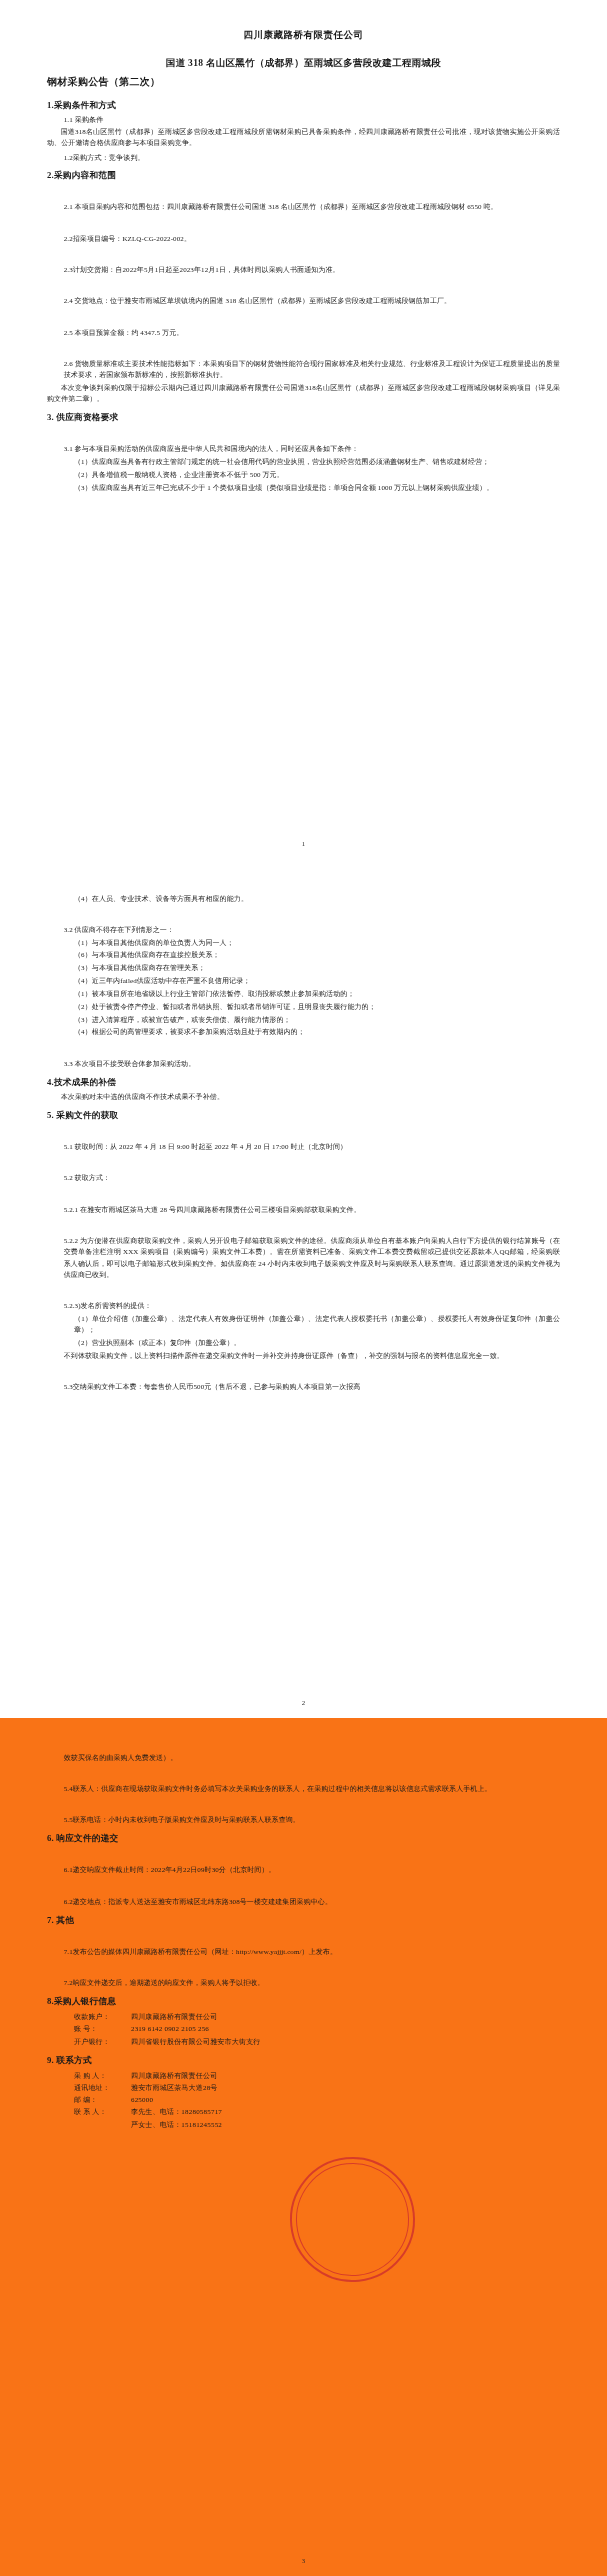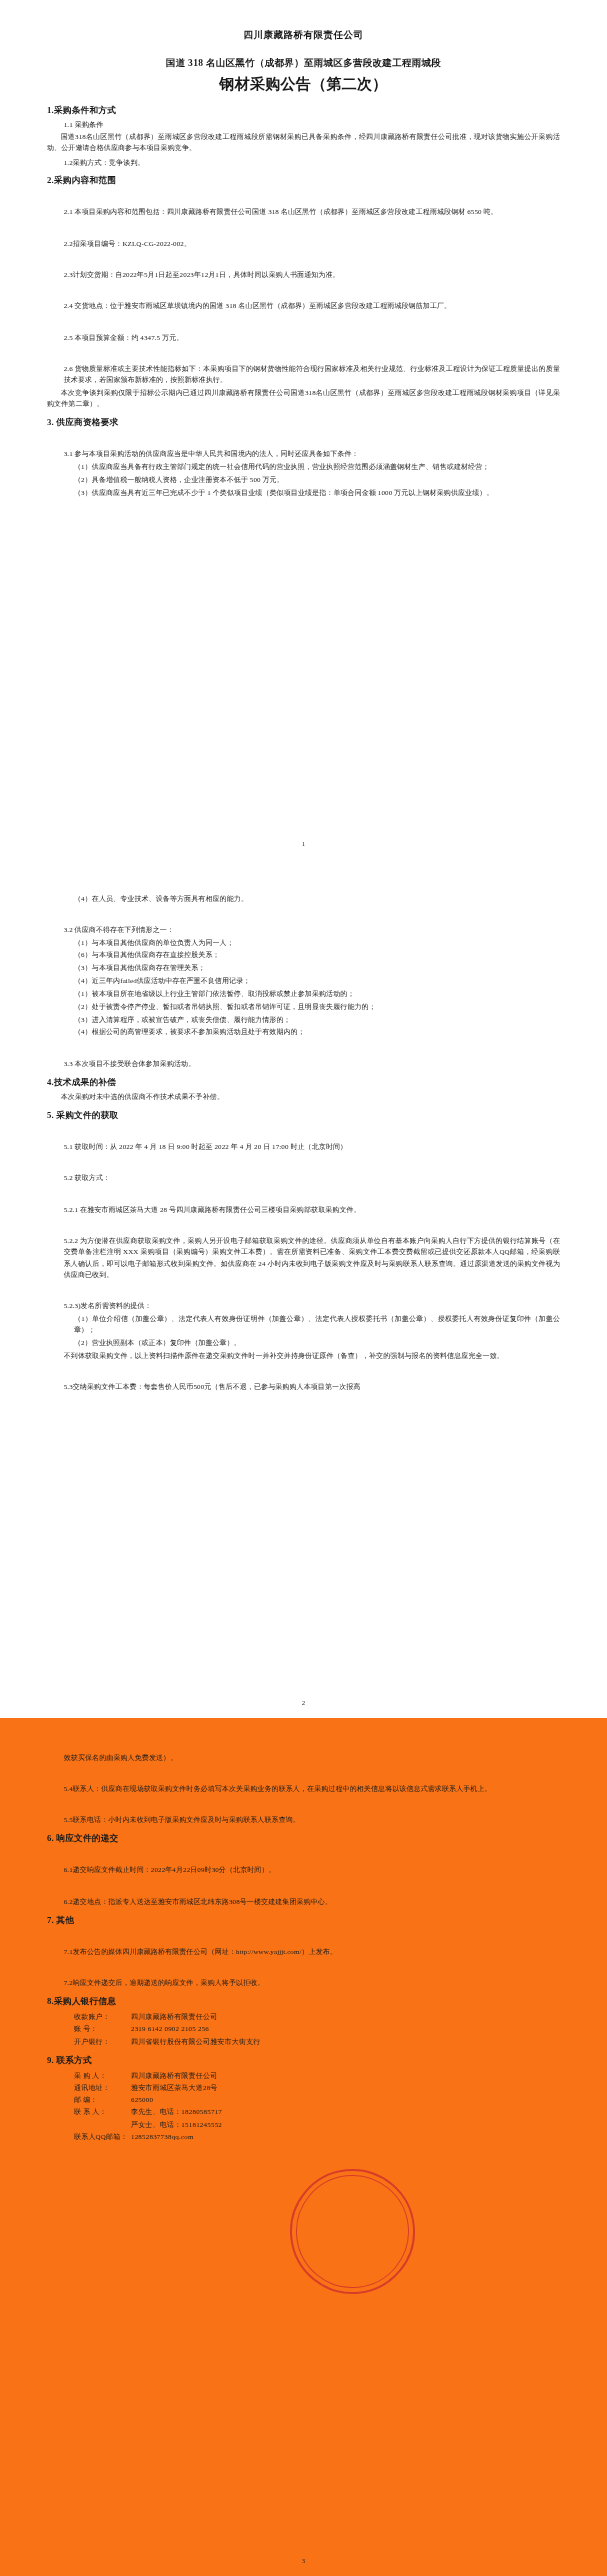--- a/index.html
+++ b/index.html
@@ -35,22 +35,22 @@
   }
   .title-main {
     text-align: center;
     font-size: 9.5px;
     font-weight: bold;
     letter-spacing: 0.3px;
     line-height: 1.9;
     margin: 0 0 3px 0;
   }
   .title-sub {
-    text-align: center;
-    font-size: 15px;
+    text-align: left;
+    font-size: 10px;
     font-weight: bold;
     letter-spacing: 0.3px;
     margin: 0 0 10.6px 0;
   }
 
   .h1 {
     font-size: 8.7px;
     font-weight: bold;
     margin: 6.8px 0 3px 0;
     letter-spacing: 0.2px;
@@ -273,24 +273,20 @@
       <span class="k wide">邮      编：</span>
       <span>625000</span>
     </div>
     <div class="kvline">
       <span class="k wide">联 系 人：</span>
       <span>李先生、电话：18280585717</span>
     </div>
     <div class="kvline">
       <span class="k wide"></span>
       <span>严女士、电话：15181245552</span>
-    </div>
-    <div class="kvline">
-      <span class="k wide">联系人QQ邮箱：</span>
-      <span>12852837738qq.com</span>
     </div>
 
     <div class="seal-wrap">
       <div class="sign-block">
         <div></div>
         <div></div>
       </div>
       <div class="seal">
         <div class="ring"></div>
         <div class="arc-top"></div>

